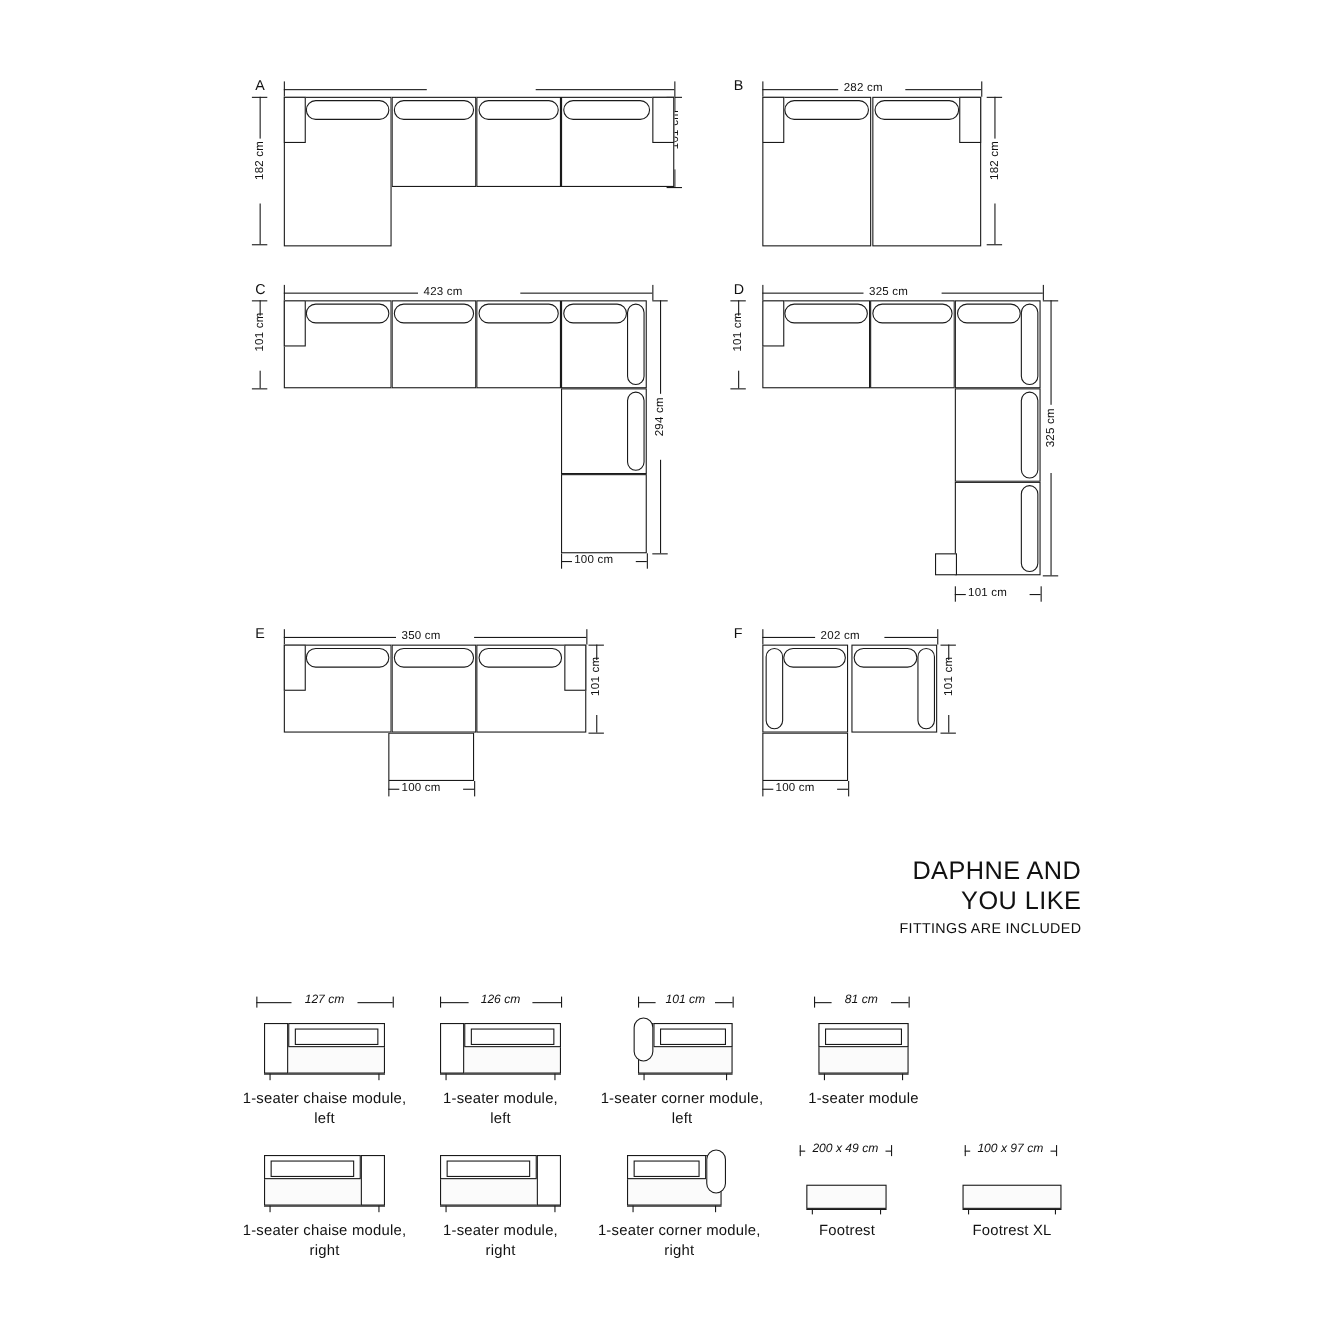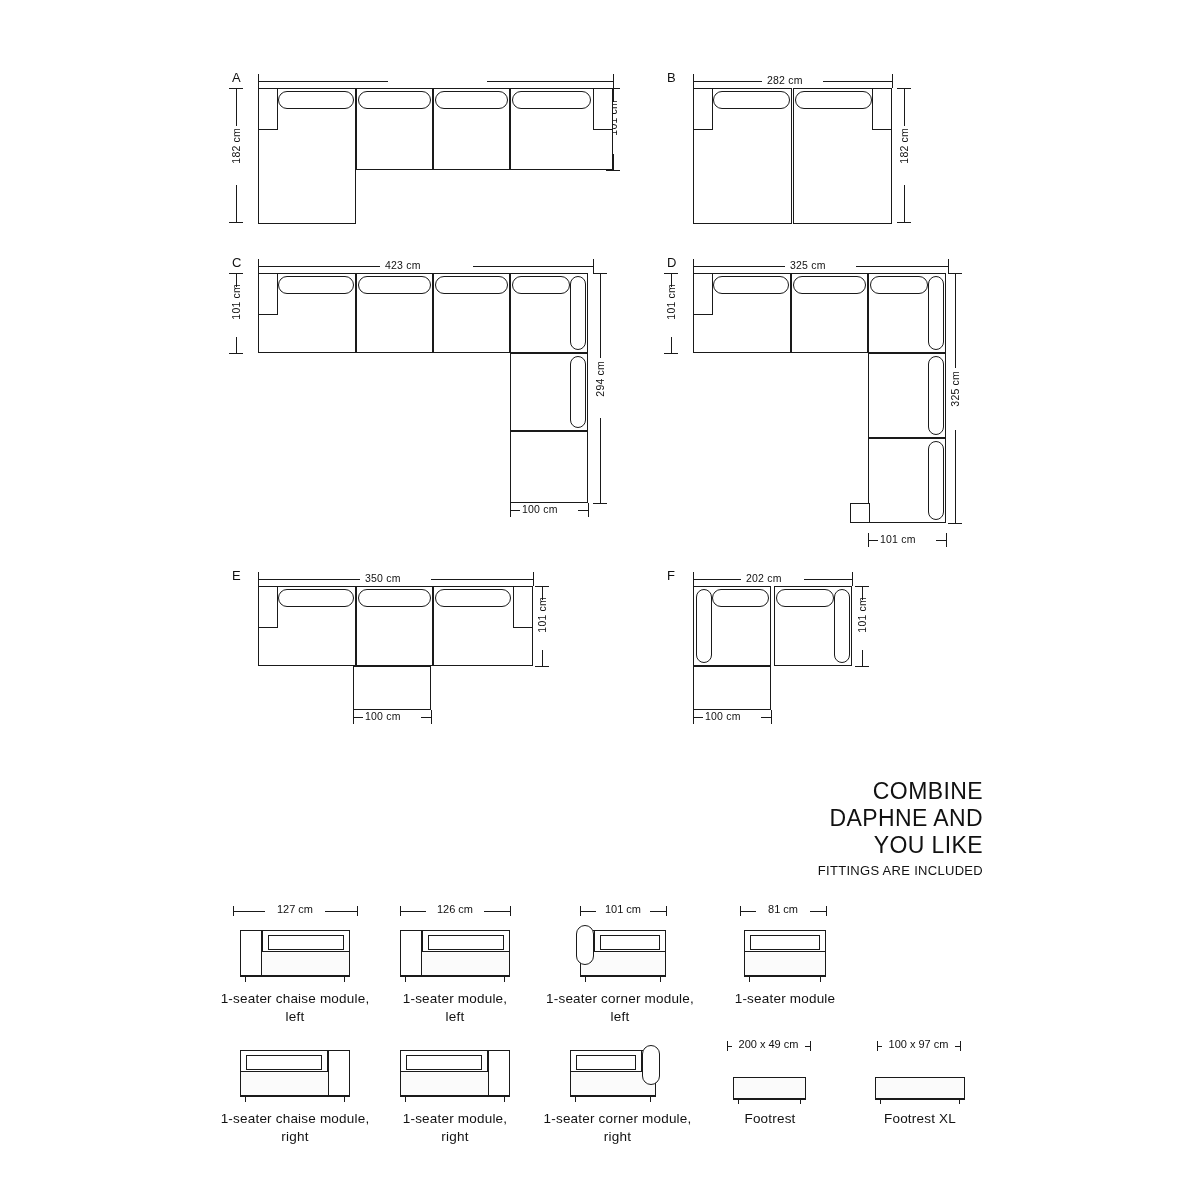--- a/index.html
+++ b/index.html
@@ -81,20 +81,21 @@
     text-align:center;
     font-size:13.5px;
     line-height:1.35;
     color:#111;
     letter-spacing:0.2px;
   }
   .mod-dim {
     text-align:center;
     font-size:11px;
     color:#111;
+    font-style:italic;
   }
   .seat-fill { background:#fbfbfb; }
 </style>
 </head>
 <body>
 
 <div class="stage">
 
   <div class="abs" style="left:225px; top:70px;">
     <div class="abs lbl" style="left:7px; top:0px;">A</div>
@@ -303,21 +304,20 @@
 
     <div class="abs box" style="left:114px; top:18px; width:78px; height:80px;"></div>
     <div class="abs cushion" style="left:116px; top:21px; width:58px; height:18px;"></div>
     <div class="abs cushion-v" style="left:174px; top:21px; width:16px; height:74px;"></div>
 
     <div class="abs box" style="left:33px; top:98px; width:78px; height:44px;"></div>
   </div>
 
 
   <div class="abs" style="left:700px; top:778px; width:283px;">
-    <div class="combine">COMBINE</div>
     <div class="combine">DAPHNE AND</div>
     <div class="combine">YOU LIKE</div>
     <div class="fittings">FITTINGS ARE INCLUDED</div>
   </div>
 
   <div class="abs" style="left:215px; top:900px; width:160px;">
     <div class="abs vline" style="left:18px; top:6px; height:10px;"></div>
     <div class="abs vline" style="left:142px; top:6px; height:10px;"></div>
     <div class="abs hline" style="left:18px; top:11px; width:32px;"></div>
     <div class="abs hline" style="left:110px; top:11px; width:32px;"></div>

